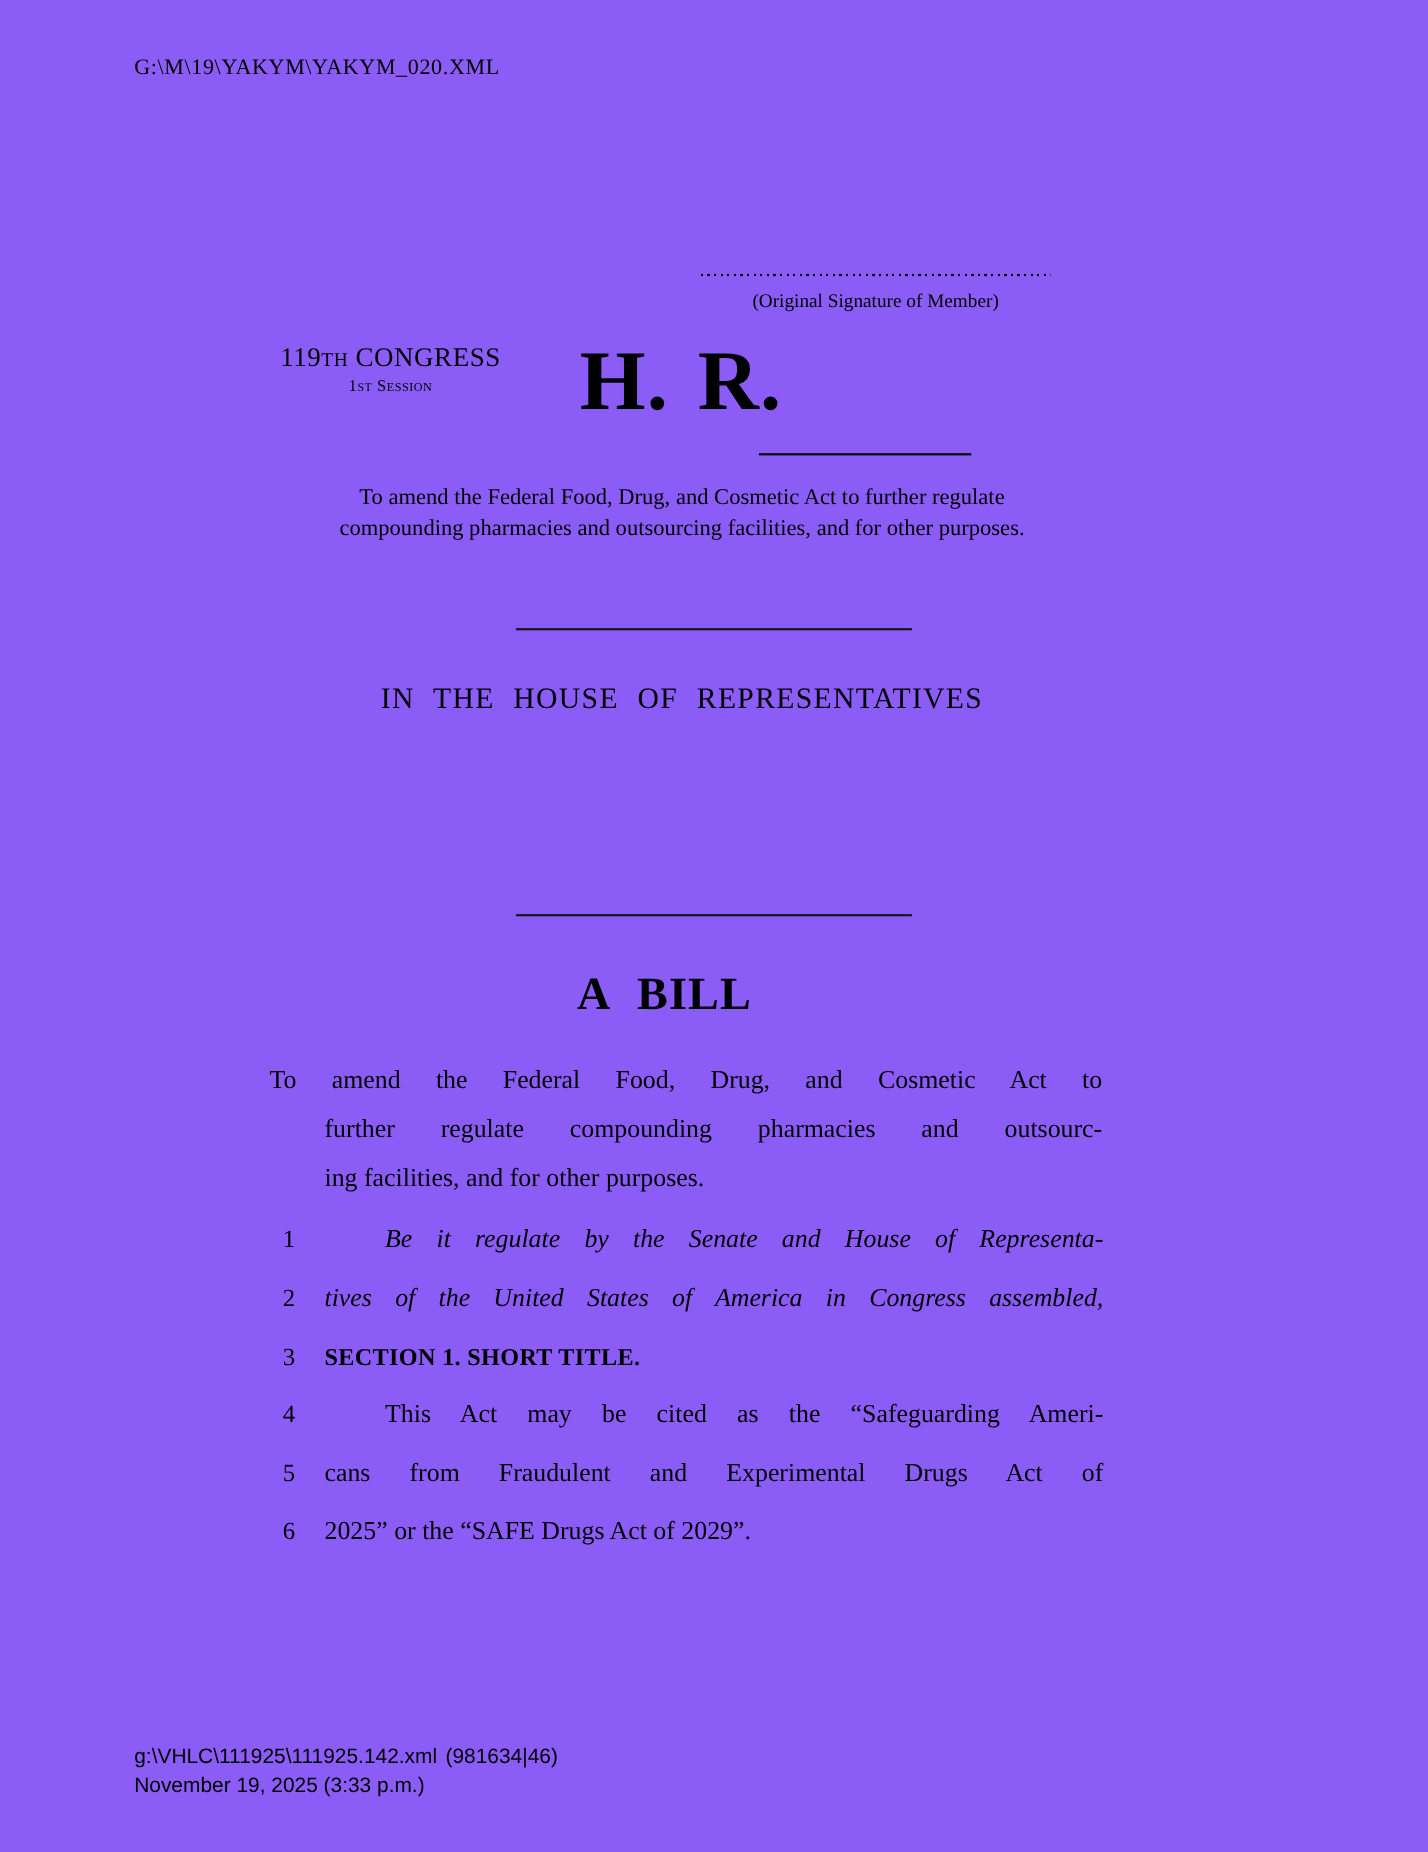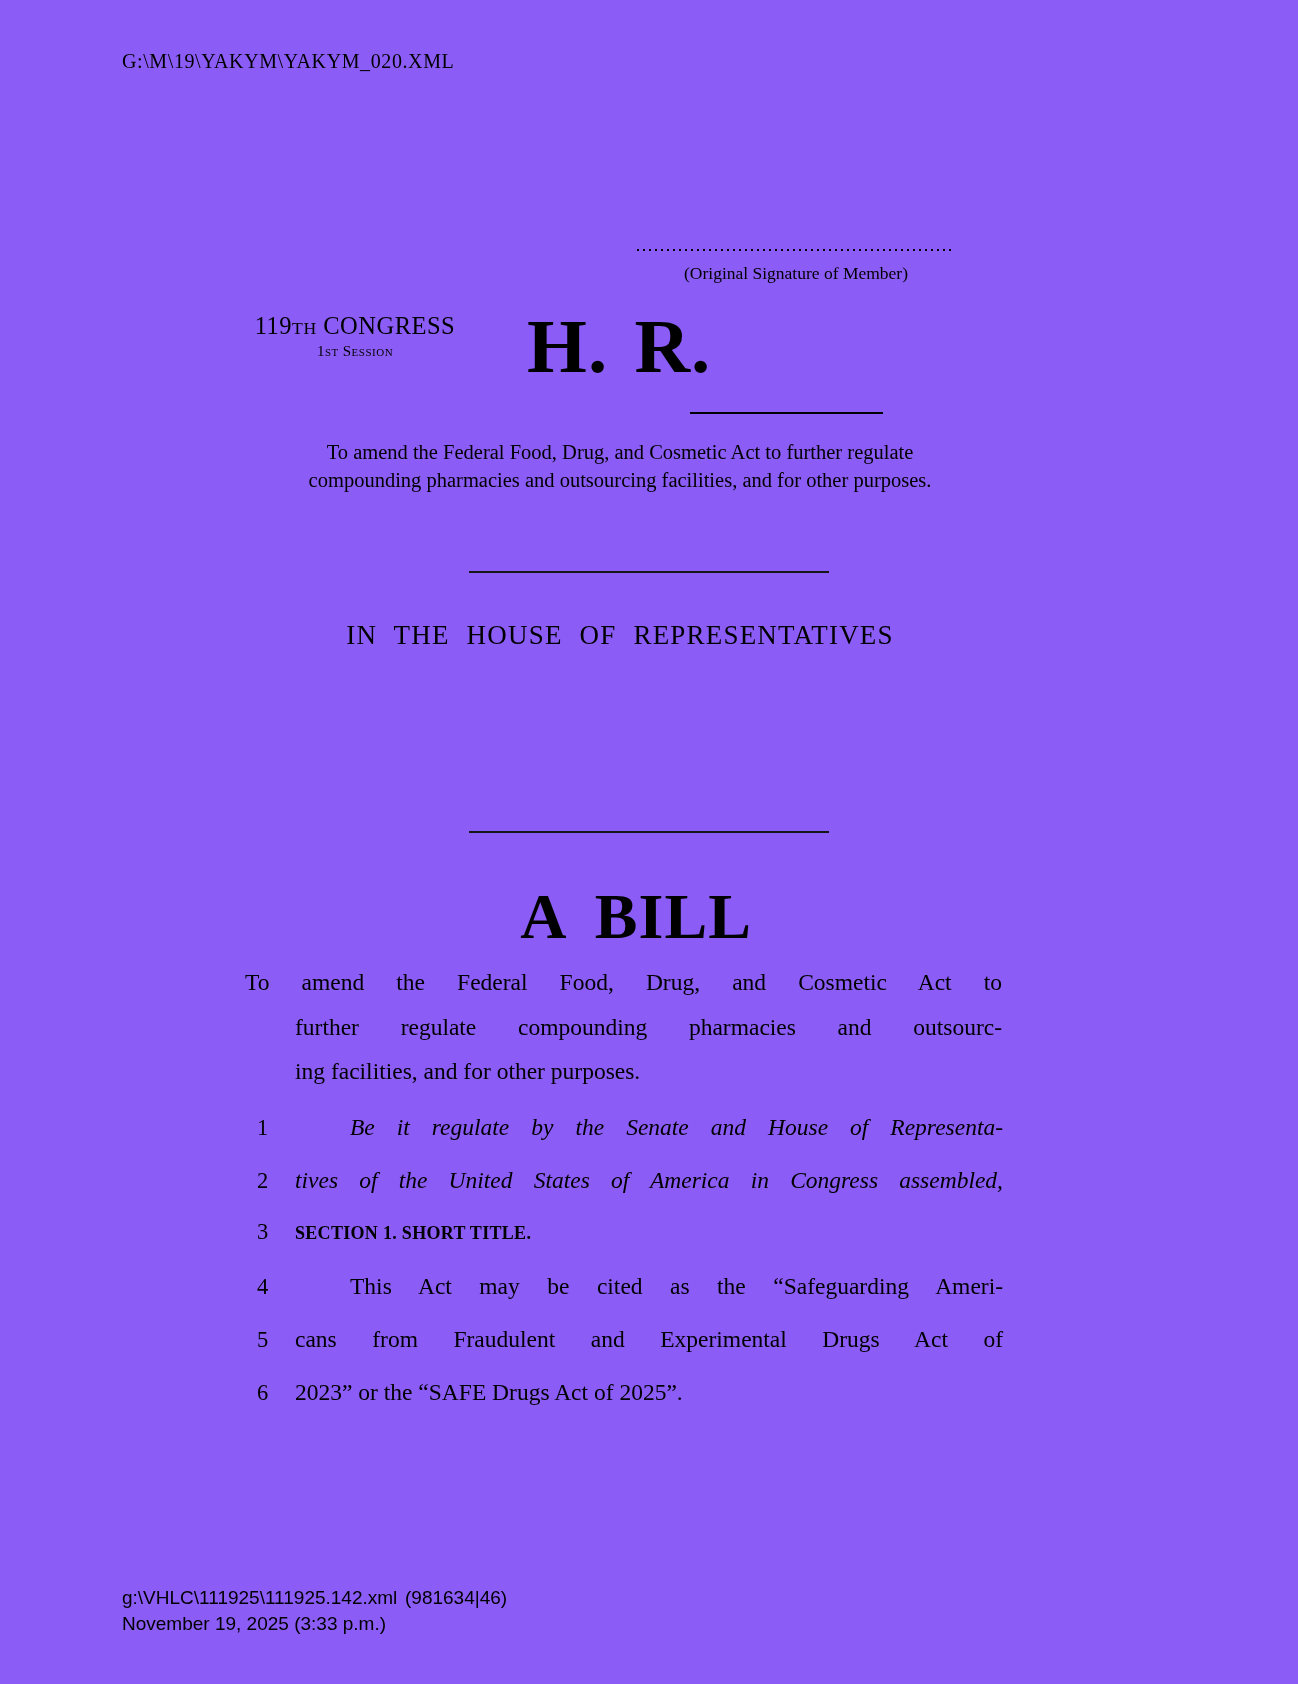--- a/index.html
+++ b/index.html
@@ -103,24 +103,24 @@
     display: inline-block;
     width: 224px;
     height: 1em;
     margin-left: 7px;
     border-bottom: 1.5px solid #000;
     vertical-align: baseline;
   }
 
   .bill-heading {
     position: absolute;
-    left: 216px; top: 880px;
+    left: 184px; top: 880px;
     width: 840px;
     text-align: center;
-    font-size: 64px;
+    font-size: 42px;
     font-weight: 700;
     letter-spacing: 1px;
     word-spacing: 14px;
   }
 
   .long-title {
     position: absolute;
     left: 245px; top: 960px;
     width: 757px;
     font-size: 23.5px;
@@ -132,21 +132,21 @@
   .body-lines {
     position: absolute;
     left: 257px; top: 1112px;
     width: 746px;
   }
   .bline { display: flex; align-items: baseline; margin-bottom: 22px; }
   .lnum { width: 38px; flex: 0 0 38px; font-size: 22.5px; }
   .ltxt { flex: 1 1 auto; font-size: 23.5px; line-height: 31px; }
   .ltxt.italic { font-style: italic; }
   .ltxt.indent { text-indent: 55px; }
-  .ltxt.bold { font-weight: 700; font-size: 18px; letter-spacing: 0.3px; }
+  .ltxt.bold { font-weight: 700; font-size: 22px; letter-spacing: 0.3px; }
 
   .footer {
     position: absolute;
     left: 122px; top: 1585px;
     font-family: "Liberation Sans", sans-serif;
     font-size: 19px;
     line-height: 26px;
   }
   .footer-path { display: inline-block; min-width: 283px; }
 </style>
@@ -204,21 +204,21 @@
     <div class="bline">
       <span class="lnum">4</span>
       <span class="ltxt indent jlast">This Act may be cited as the “Safeguarding Ameri-</span>
     </div>
     <div class="bline">
       <span class="lnum">5</span>
       <span class="ltxt jlast">cans from Fraudulent and Experimental Drugs Act of</span>
     </div>
     <div class="bline">
       <span class="lnum">6</span>
-      <span class="ltxt">2023” or the “SAFE Drugs Act of 2025”.</span>
+      <span class="ltxt">2025” or the “SAFE Drugs Act of 2029”.</span>
     </div>
   </div>
 
   <div class="footer">
     <div><span class="footer-path">g:\VHLC\111925\111925.142.xml</span><span>(981634|46)</span></div>
     <div>November 19, 2025 (3:33 p.m.)</div>
   </div>
 
 </div>
 

